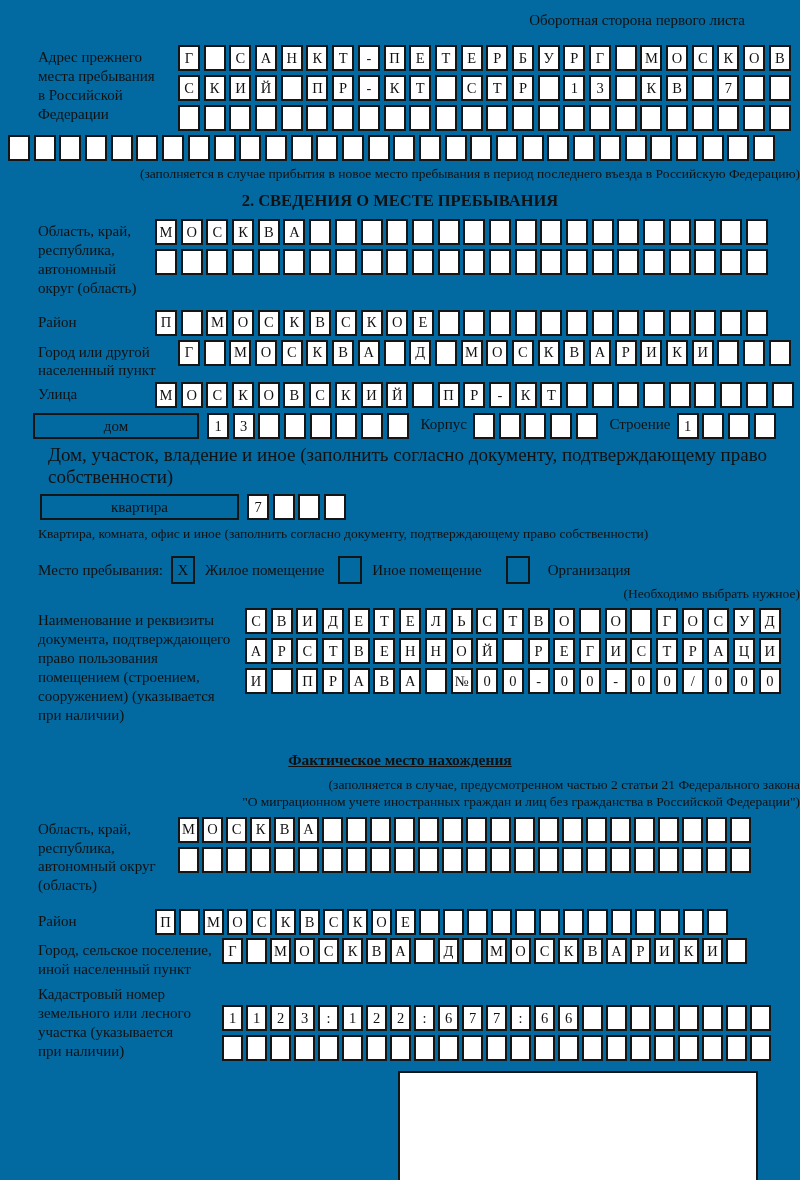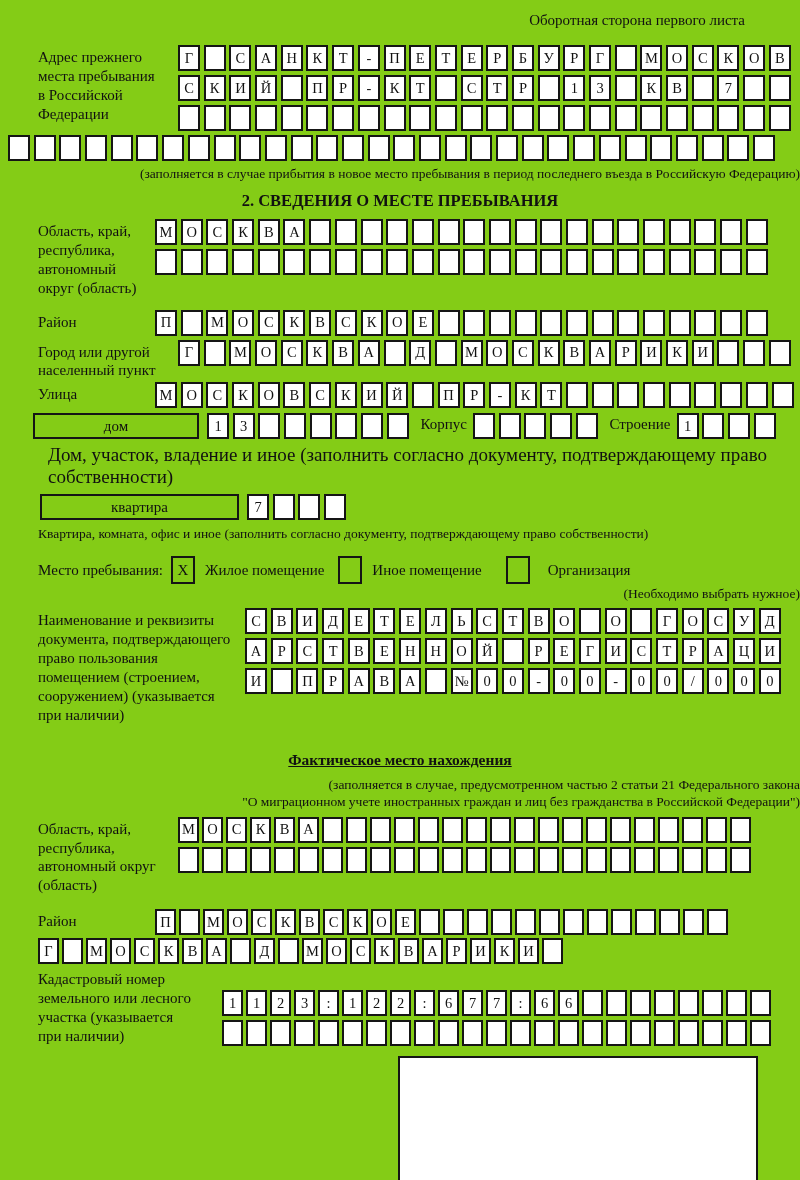--- a/index.html
+++ b/index.html
@@ -1,19 +1,19 @@
 <!DOCTYPE html>
 <html><head>
 <meta charset="utf-8">
 <style>
   * { box-sizing: border-box; margin: 0; padding: 0; }
   html, body { background: #f7f7f7; }
   body { width: 800px; height: 1180px; margin: 0 auto; }
   .sheet {
-    width: 800px; height: 1180px; background: #84cc16;
+    width: 800px; height: 1180px; background: #0369a1;
     font-family: "Liberation Serif", "DejaVu Serif", serif;
     color: #111; font-size: 15px; overflow: hidden; position: relative;
   }
   .hdr-note { text-align: right; padding: 12px 55px 0 0; font-size: 15px; }
   .multiline { white-space: pre-line; line-height: 1.26; }
   .field-row { display: flex; align-items: flex-start; padding-left: 38px; margin-top: 8px; font-family: Liberation Serif, serif; }
   .field-row .lbl { flex: 0 0 auto; line-height: 1.26; padding-top: 3px; }
   .cells-col { display: flex; flex-direction: column; }
   .cellrow { display: flex; }
   .cellrow + .cellrow { margin-top: 4px; }
@@ -545,20 +545,22 @@
           <span class="cell"></span>
           <span class="cell"></span>
           <span class="cell"></span>
           <span class="cell"></span>
           <span class="cell"></span>
           <span class="cell"></span>
         </div>
     </div>
 
     <div class="field-row" style="margin-top:3px">
+      <div class="lbl multiline" style="width:184px">Город, сельское поселение,
+иной населенный пункт</div>
       <div class="cellrow">
           <span class="cell">Г</span>
           <span class="cell"></span>
           <span class="cell">М</span>
           <span class="cell">О</span>
           <span class="cell">С</span>
           <span class="cell">К</span>
           <span class="cell">В</span>
           <span class="cell">А</span>
           <span class="cell"></span>

